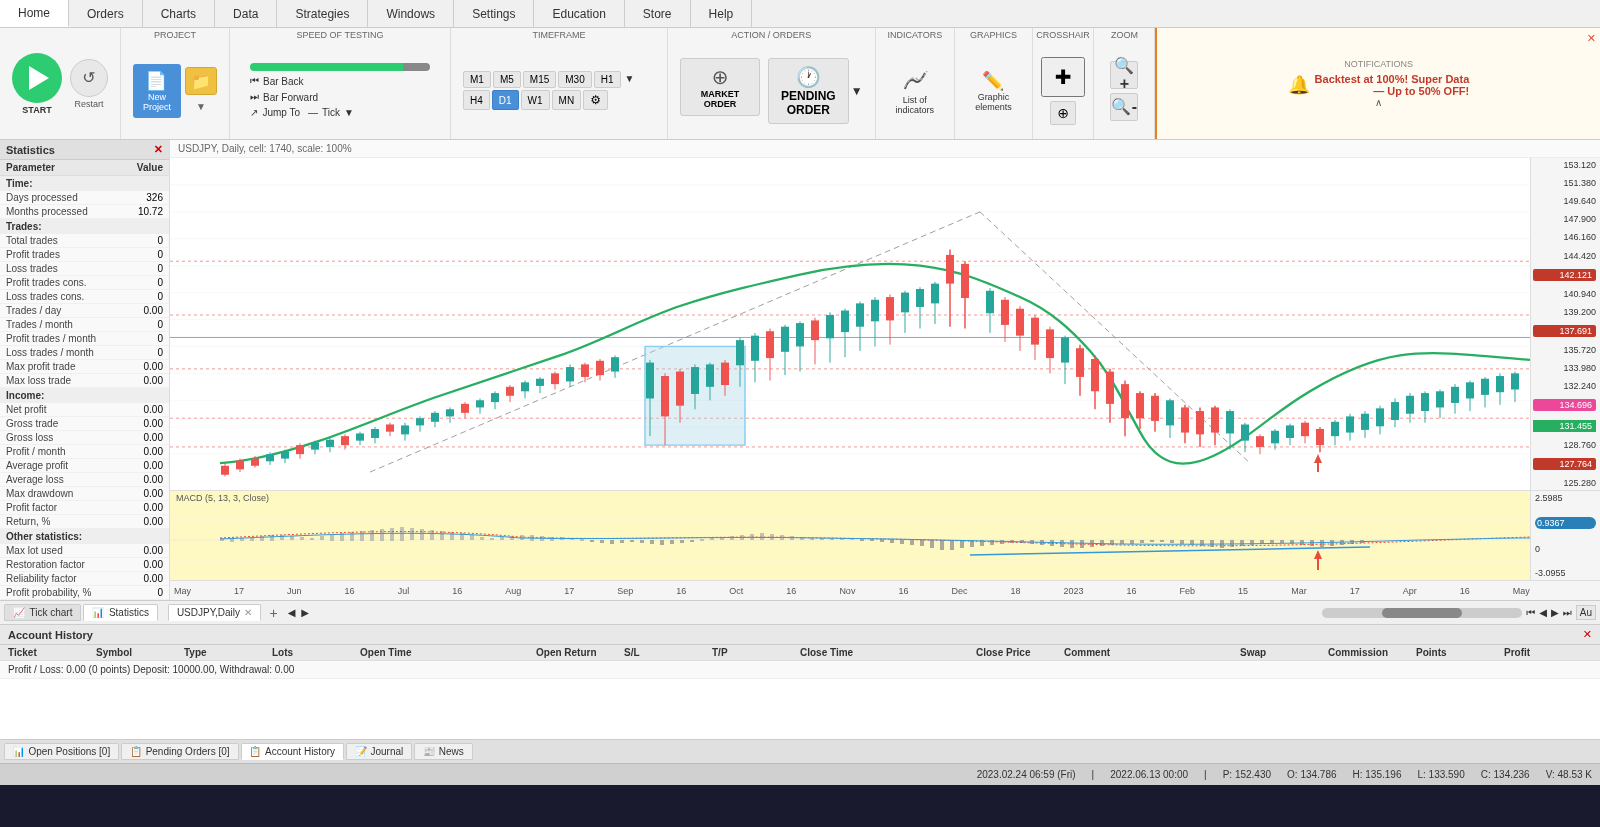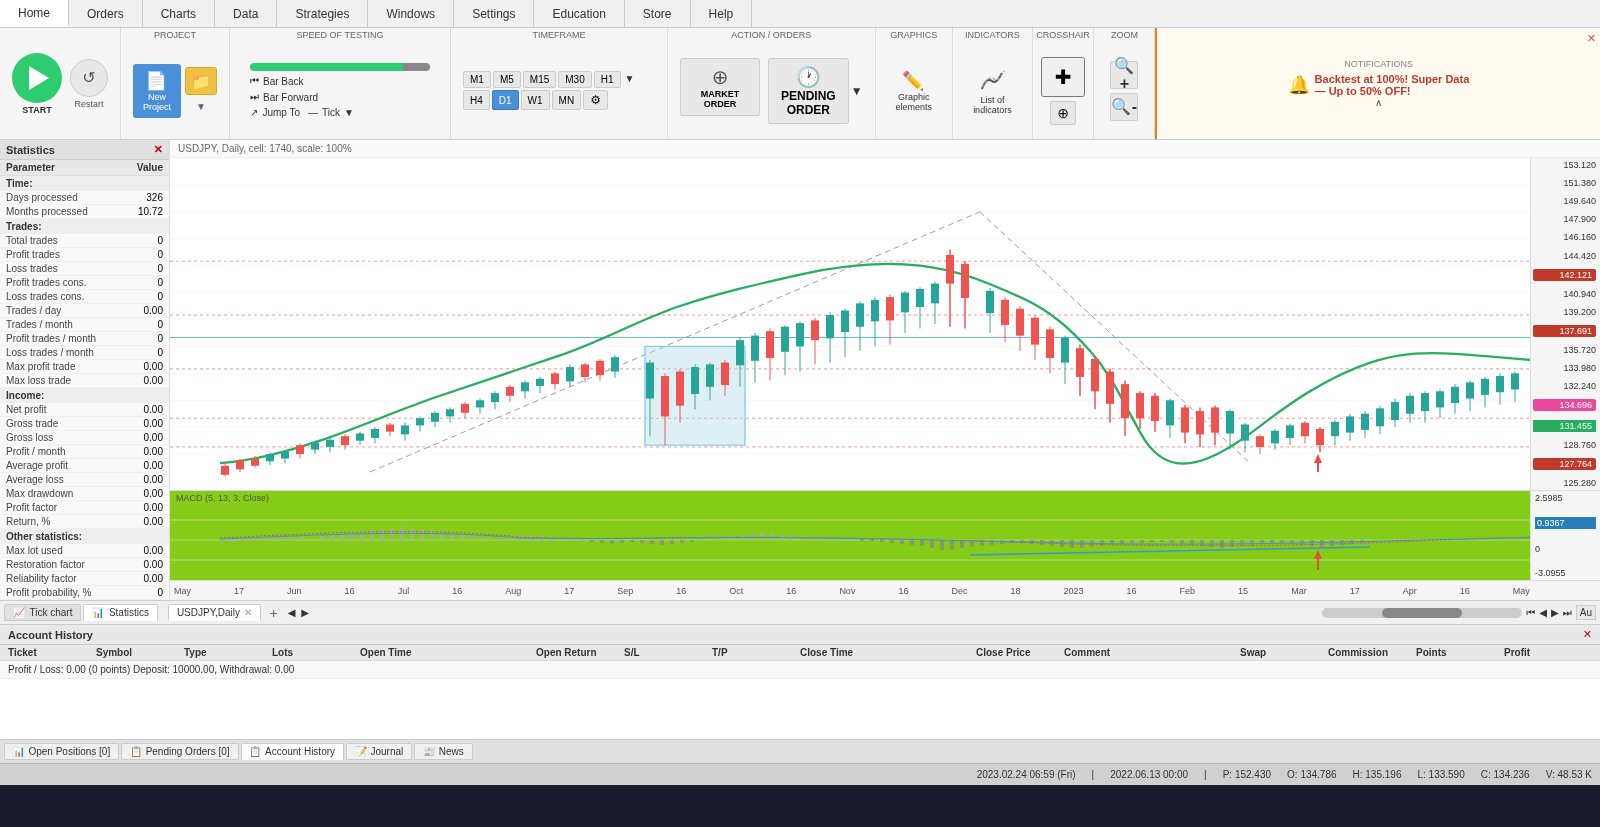--- a/index.html
+++ b/index.html
@@ -26,21 +26,21 @@
     .gear-btn { padding: 2px 6px; background: #e8e8e8; border: 1px solid #ccc; border-radius: 2px; cursor: pointer; font-size: 12px; }
     .order-btn { display: flex; flex-direction: column; align-items: center; padding: 6px 12px; background: #e8e8e8; border: 1px solid #ccc; border-radius: 3px; cursor: pointer; min-width: 80px; }
     .order-btn-icon { font-size: 20px; color: #555; }
     .graphic-btn { display: flex; flex-direction: column; align-items: center; padding: 6px 12px; cursor: pointer; }
     .graphic-btn-icon { font-size: 18px; color: #e67e22; }
     .indicator-btn { display: flex; flex-direction: column; align-items: center; padding: 6px 12px; cursor: pointer; }
     .crosshair-btn { display: flex; flex-direction: column; align-items: center; padding: 6px 12px; cursor: pointer; font-size: 20px; }
     .zoom-section { display: flex; flex-direction: column; align-items: center; gap: 4px; padding: 8px; }
     .zoom-in-btn, .zoom-out-btn { width: 28px; height: 28px; background: #e8e8e8; border: 1px solid #ccc; border-radius: 2px; cursor: pointer; display: flex; align-items: center; justify-content: center; font-size: 16px; font-weight: bold; color: #333; }
     .notif-section { flex: 1; display: flex; flex-direction: column; align-items: center; justify-content: center; padding: 8px; background: #fffbf0; border-left: 2px solid #e67e22; }
-    .notif-text { font-size: 11px; color: #c0392b; text-align: left; font-weight: bold; }
+    .notif-text { font-size: 11px; color: #c0392b; text-align: right; font-weight: bold; }
     .project-btns { display: flex; gap: 4px; align-items: center; padding: 4px; }
     .project-btn { padding: 4px 8px; background: #4a90d9; color: white; border: none; border-radius: 3px; cursor: pointer; font-size: 10px; display: flex; flex-direction: column; align-items: center; }
     .folder-btn { width: 32px; height: 28px; background: #f0c040; border: 1px solid #d4a830; border-radius: 3px; cursor: pointer; display: flex; align-items: center; justify-content: center; font-size: 16px; }
     .arrow-dropdown { font-size: 10px; color: #666; cursor: pointer; padding: 2px; }
     
     
     .main-area { display: flex; height: calc(827px - 28px - 112px - 30px - 115px - 30px); }
     
     
     .stats-panel { width: 170px; background: #f9f9f9; border-right: 1px solid #ddd; overflow-y: auto; font-size: 10px; flex-shrink: 0; }
@@ -51,21 +51,21 @@
     .stats-col-header:first-child { flex: 1; }
     .stats-section-title { padding: 2px 6px; font-weight: bold; color: #333; background: #eee; }
     .stats-row { display: flex; padding: 1px 6px; border-bottom: 1px solid #f0f0f0; }
     .stats-row-label { flex: 1; color: #444; }
     .stats-row-value { color: #000; min-width: 40px; text-align: right; }
     
     
     .chart-area { flex: 1; display: flex; flex-direction: column; background: #fff; overflow: hidden; position: relative; }
     .chart-header { padding: 3px 8px; font-size: 10px; color: #666; background: #fafafa; border-bottom: 1px solid #eee; }
     .chart-main { flex: 1; position: relative; overflow: hidden; background: #fff; }
-    .chart-macd { height: 90px; position: relative; background: #84cc16; border-top: 1px solid #ddd; }
+    .chart-macd { height: 90px; position: relative; background: #fef9c3; border-top: 1px solid #ddd; }
     .price-label { text-align: right; white-space: nowrap; }
     .price-label.highlighted-red { background: #c0392b; color: white; padding: 1px 4px; border-radius: 2px; }
     .price-label.highlighted-blue { background: #ec4899; color: white; padding: 1px 4px; border-radius: 2px; }
     .price-label.highlighted-green { background: #27ae60; color: white; padding: 1px 4px; border-radius: 0; }
     
     
     .chart-svg { width: 100%; height: 100%; }
     
     
     .bottom-tabs { display: flex; align-items: center; background: #f0f0f0; border-top: 1px solid #ccc; height: 24px; padding: 0 4px; gap: 2px; }
@@ -195,35 +195,35 @@
             <span class="order-btn-icon">🕐</span>
             <span style="font-size:12px;font-weight:bold;">PENDING<br>ORDER</span>
           </button>
           <span style="cursor:pointer;font-size:12px;">▼</span>
         </div>
       </div>
     </div>
   </div>
 
   <div class="toolbar-section" style="padding:8px;">
-    <span class="toolbar-section-label">GRAPHICS</span>
-    <div class="graphic-btn" style="margin-top:14px;">
-      <span class="graphic-btn-icon">✏️</span>
-      <span style="font-size:9px;text-align:center;">Graphic<br>elements</span>
-    </div>
-  </div>
-
-  <div class="toolbar-section" style="padding:8px;">
     <span class="toolbar-section-label">INDICATORS</span>
     <div class="indicator-btn" style="margin-top:14px;">
       <svg width="28" height="28" viewBox="0 0 28 28">
         <path d="M4 22 Q8 10 14 14 Q18 18 24 6" stroke="#555" stroke-width="2" fill="none"></path>
         <path d="M4 20 Q10 8 16 12 Q20 16 26 4" stroke="#aaa" stroke-width="1.5" fill="none" stroke-dasharray="3,2"></path>
       </svg>
       <span style="font-size:9px;text-align:center;">List of<br>indicators</span>
+    </div>
+  </div>
+
+  <div class="toolbar-section" style="padding:8px;">
+    <span class="toolbar-section-label">GRAPHICS</span>
+    <div class="graphic-btn" style="margin-top:14px;">
+      <span class="graphic-btn-icon">✏️</span>
+      <span style="font-size:9px;text-align:center;">Graphic<br>elements</span>
     </div>
   </div>
 
   <div class="toolbar-section" style="padding:8px;">
     <span class="toolbar-section-label">CROSSHAIR</span>
     <div style="margin-top:14px;display:flex;flex-direction:column;align-items:center;gap:4px;">
       <button class="crosshair-btn">✚</button>
       <button style="background:#e8e8e8;border:1px solid #ccc;border-radius:2px;padding:3px 6px;cursor:pointer;font-size:14px;">⊕</button>
     </div>
   </div>
@@ -744,21 +744,21 @@
 
         <line x1="800" y1="50" x2="1200" y2="42" stroke="#3498db" stroke-width="1.5"></line>
 
         <path d="M 50,33 C 150,28 250,22 350,32 C 450,36 550,30 650,33 C 750,34 850,38 950,40 C 1050,42 1150,40 1250,36 C 1300,34 1330,33 1360,32" stroke="#e74c3c" stroke-width="1" fill="none" stroke-dasharray="2,2"></path>
         <path d="M 50,34 C 150,30 250,24 350,33 C 450,35 550,31 650,33 C 750,34 850,37 950,39 C 1050,40 1150,38 1250,35 C 1300,34 1330,33 1360,33" stroke="#3498db" stroke-width="1" fill="none"></path>
       </svg>
       
       
       <div style="position:absolute;right:0;top:0;width:70px;height:100%;background:#f5f5f5;border-left:1px solid #ddd;display:flex;flex-direction:column;justify-content:space-between;padding:2px 4px;font-size:9px;">
         <span>2.5985</span>
-        <span style="background:#2980b9;color:white;padding:1px 2px;border-radius:0;">0.9367</span>
+        <span style="background:#2980b9;color:white;padding:1px 2px;border-radius:6px;">0.9367</span>
         <span>0</span>
         <span>-3.0955</span>
       </div>
     </div>
 
     <div style="height:20px;background:#f5f5f5;border-top:1px solid #ddd;display:flex;align-items:center;padding-left:4px;padding-right:70px;overflow:hidden;">
       <div style="display:flex;justify-content:space-between;width:100%;font-size:9px;color:#555;">
         <span>May</span>
         <span>17</span>
         <span>Jun</span>

